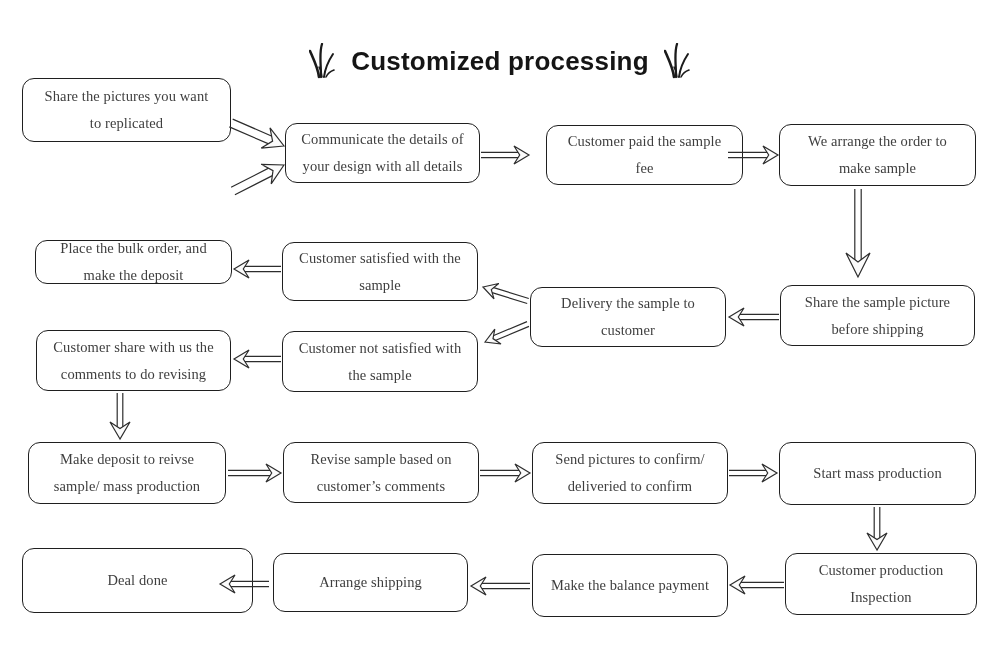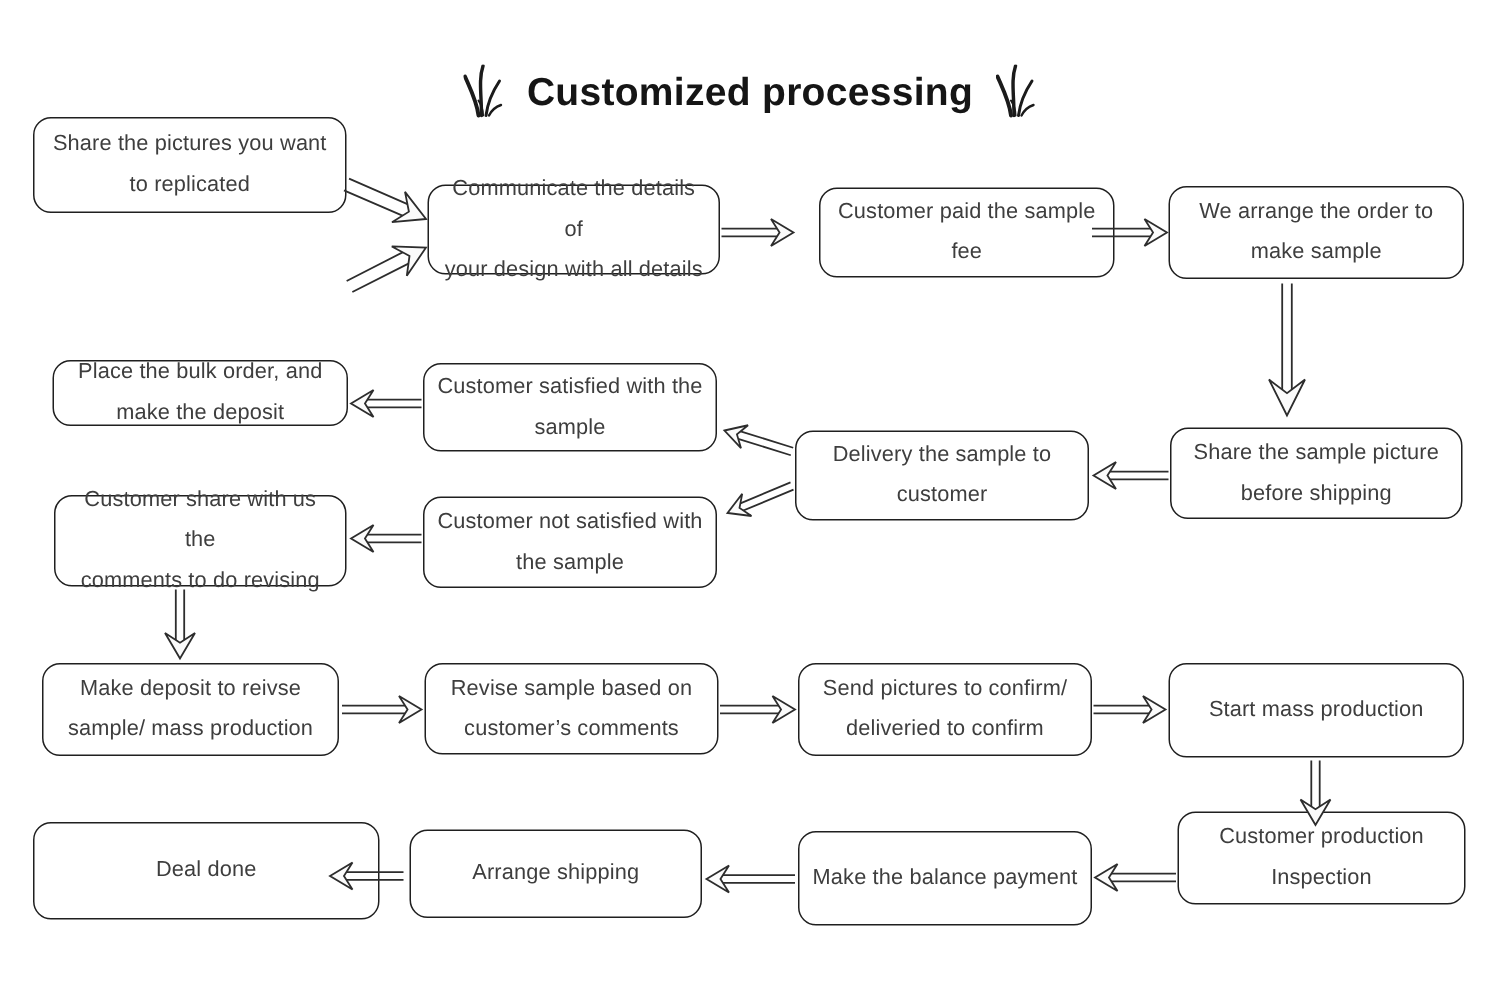--- a/index.html
+++ b/index.html
@@ -21,20 +21,21 @@
   }
   .grass{display:block;}
   .grass path{fill:none;stroke:#1b1b1b;stroke-linecap:round;}
   .box{
     position:absolute;box-sizing:border-box;
     border:1.5px solid #1f1f1f;border-radius:12px;background:#ffffff;
     display:flex;align-items:center;justify-content:center;
     text-align:center;white-space:pre-line;
     font-size:14.5px;line-height:27px;color:#3e3e3e;letter-spacing:.1px;
     padding:2px 8px;
+    font-family:Liberation Serif, serif;
   }
   #arrow-layer{position:absolute;left:0;top:0;pointer-events:none;}
   .arrow-shaft{stroke:#2d2d2d;stroke-width:1.2;fill:none;}
   .arrow-head{stroke:#2d2d2d;stroke-width:1.2;fill:#fbfbfb;stroke-linejoin:miter;}
 </style>
 </head>
 <body>
 
 <div class="stage">
 
@@ -83,21 +84,21 @@
 sample/ mass production</div>
   <div class="box" style="left:283px;top:442px;width:196px;height:61px;">Revise sample based on
 customer’s comments</div>
   <div class="box" style="left:532px;top:442px;width:196px;height:62px;">Send pictures to confirm/
 deliveried to confirm</div>
   <div class="box" style="left:779px;top:442px;width:197px;height:63px;">Start mass production</div>
 
   <div class="box" style="left:22px;top:548px;width:231px;height:65px;">Deal done</div>
   <div class="box" style="left:273px;top:553px;width:195px;height:59px;">Arrange shipping</div>
   <div class="box" style="left:532px;top:554px;width:196px;height:63px;">Make the balance payment</div>
-  <div class="box" style="left:785px;top:541px;width:192px;height:62px;">Customer production
+  <div class="box" style="left:785px;top:553px;width:192px;height:62px;">Customer production
 Inspection</div>
 
   <svg id="arrow-layer" width="1000" height="656">
       <g>
         <path class="arrow-shaft" d="M229.3 126.9 L271 144.9M232.7 119.1 L274.3 137.2"></path>
         <path class="arrow-head" d="M284 146 L261.3 148.1 L272.6 141.1 L270 127.9 Z"></path>
       </g>
       <g>
         <path class="arrow-shaft" d="M234.9 194.7 L274.9 174.4M231.1 187.3 L271 166.9"></path>
         <path class="arrow-head" d="M284 165 L271.2 183.9 L273 170.6 L261.2 164.3 Z"></path>

